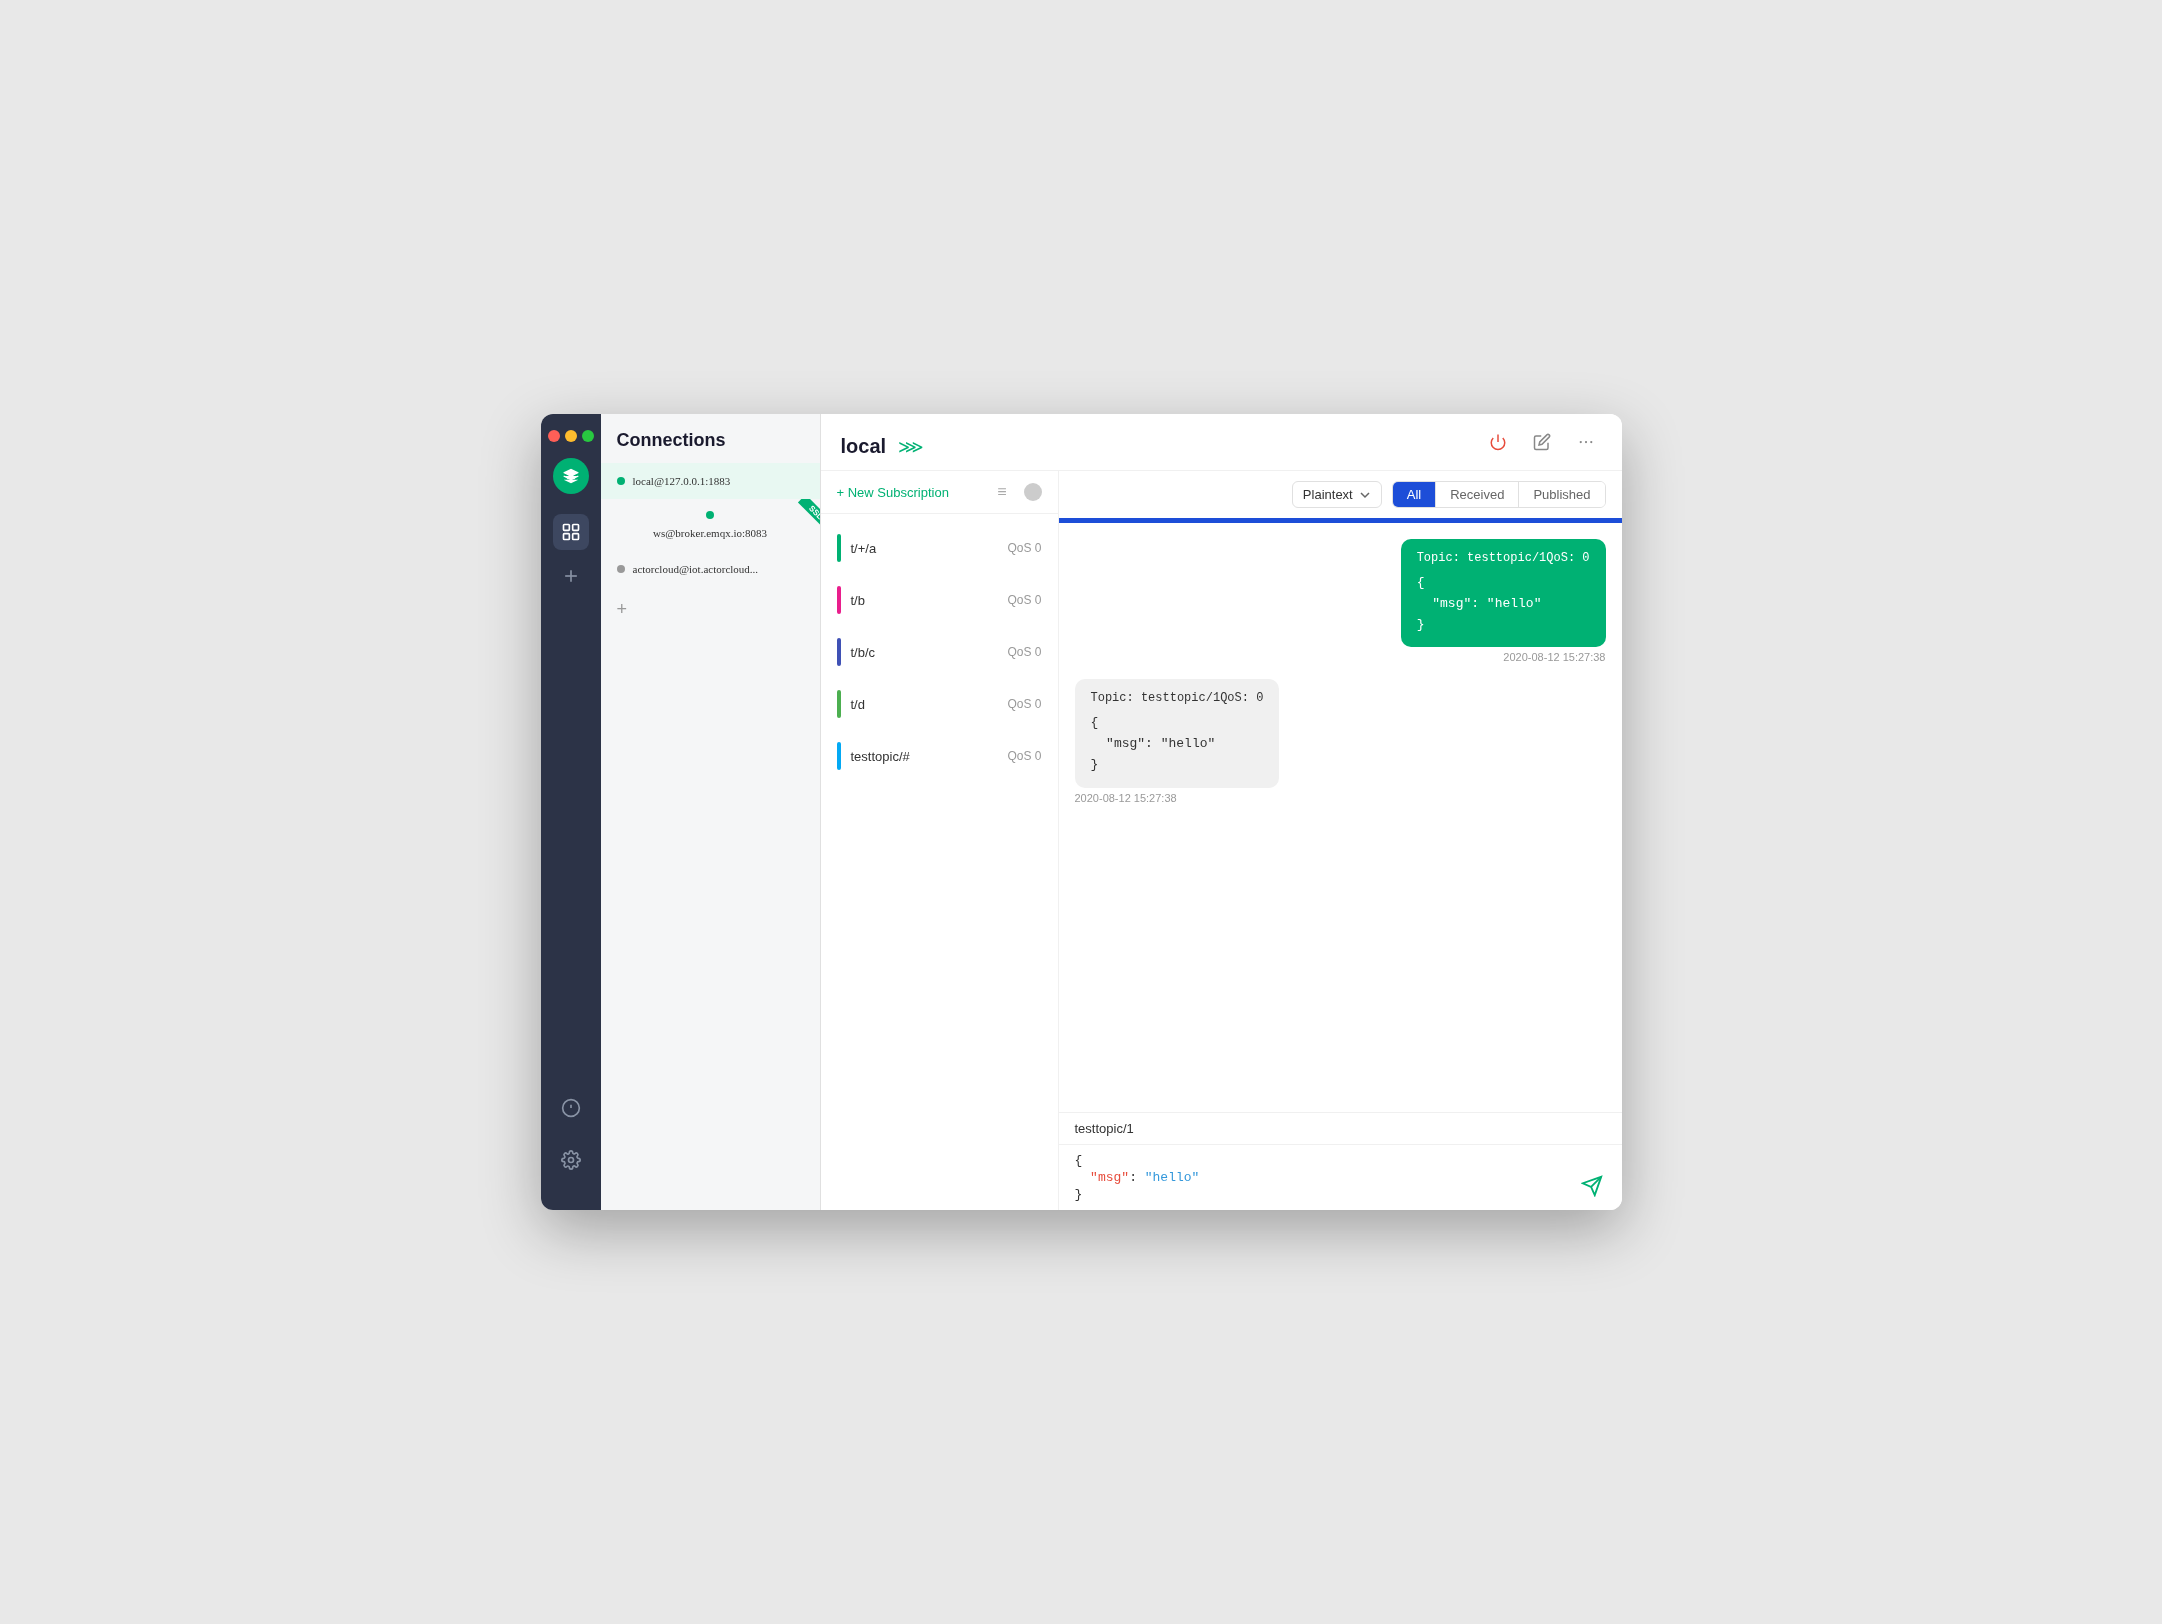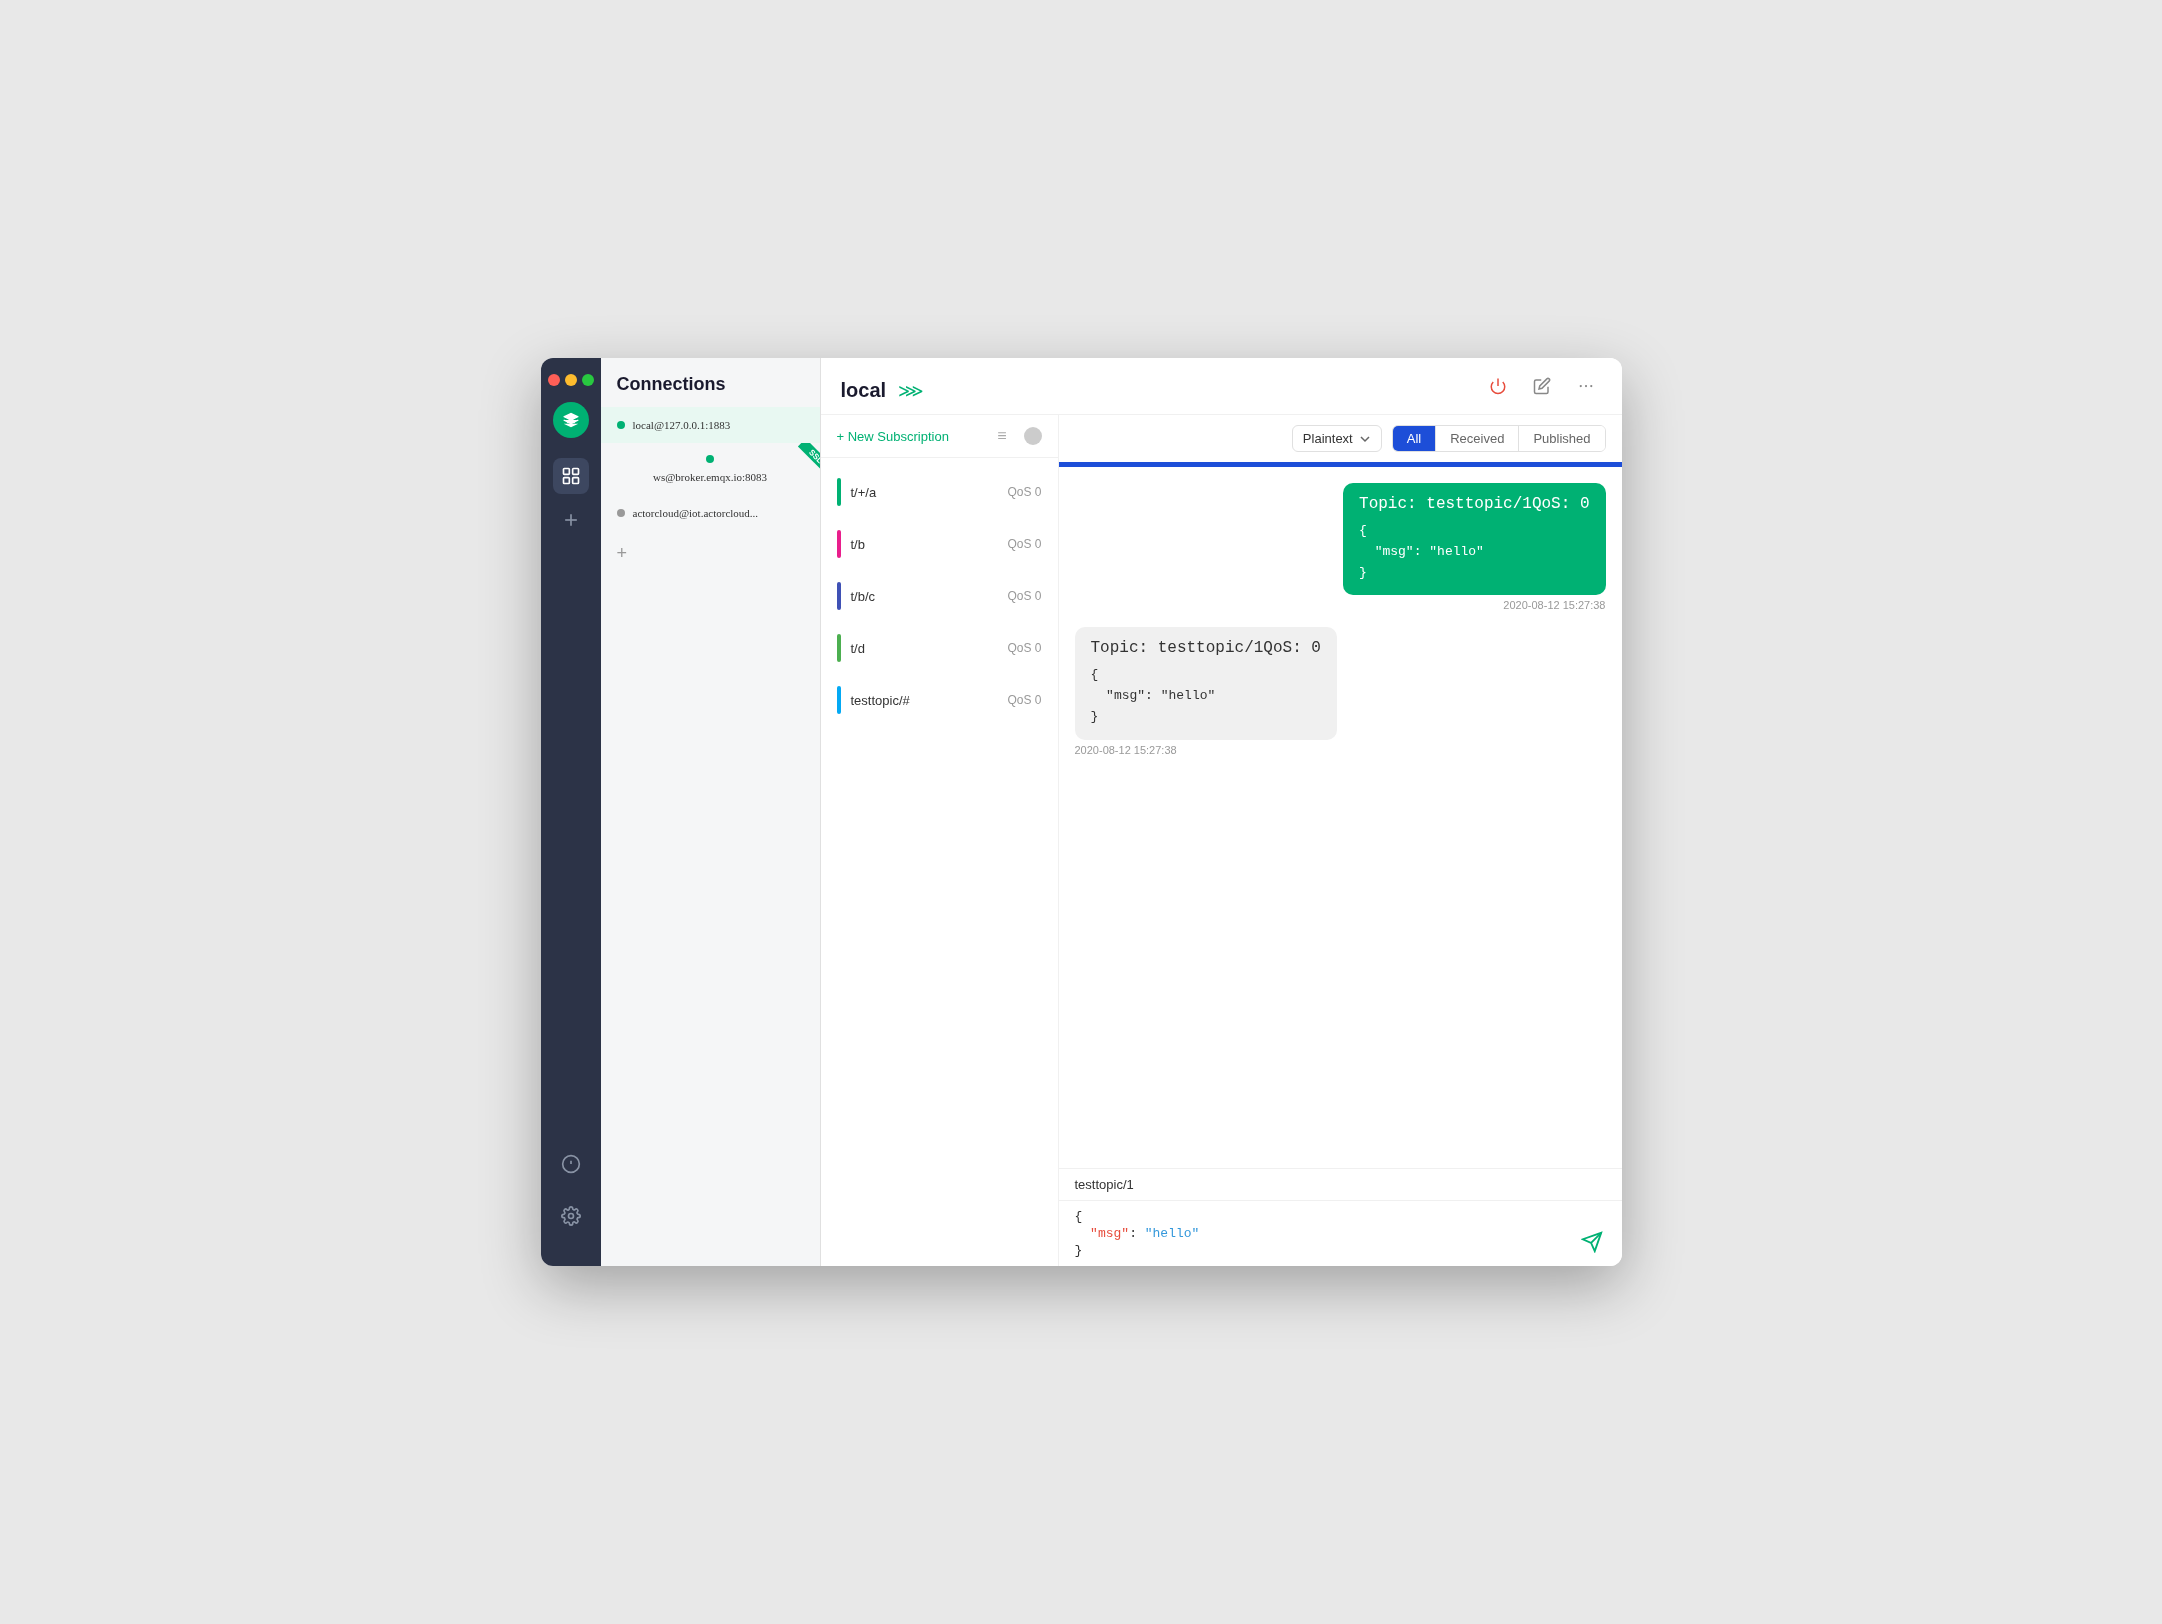--- a/index.html
+++ b/index.html
@@ -7,21 +7,21 @@
       font-family: -apple-system, BlinkMacSystemFont, 'Segoe UI', sans-serif;
       background: #e8e8e8;
       display: flex;
       align-items: center;
       justify-content: center;
       min-height: 100vh;
       padding: 20px;
     }
     .app-window {
       width: 1081px;
-      height: 908px;
+      height: 796px;
       background: #fff;
       border-radius: 12px;
       box-shadow: 0 20px 60px rgba(0,0,0,0.3);
       display: flex;
       overflow: hidden;
     }
     
     .sidebar-nav {
       width: 60px;
       background: #2c3347;
@@ -298,21 +298,21 @@
       color: #fff;
       border-radius: 10px;
       padding: 12px 16px;
       font-size: 13px;
       font-family: 'Courier New', monospace;
     }
     .msg-topic-line {
       display: flex;
       justify-content: space-between;
       margin-bottom: 8px;
-      font-size: 16px;
+      font-size: 12px;
     }
     .msg-code { line-height: 1.6; }
     .msg-timestamp {
       font-size: 11px;
       color: #999;
       margin-top: 4px;
       text-align: right;
     }
 
     

